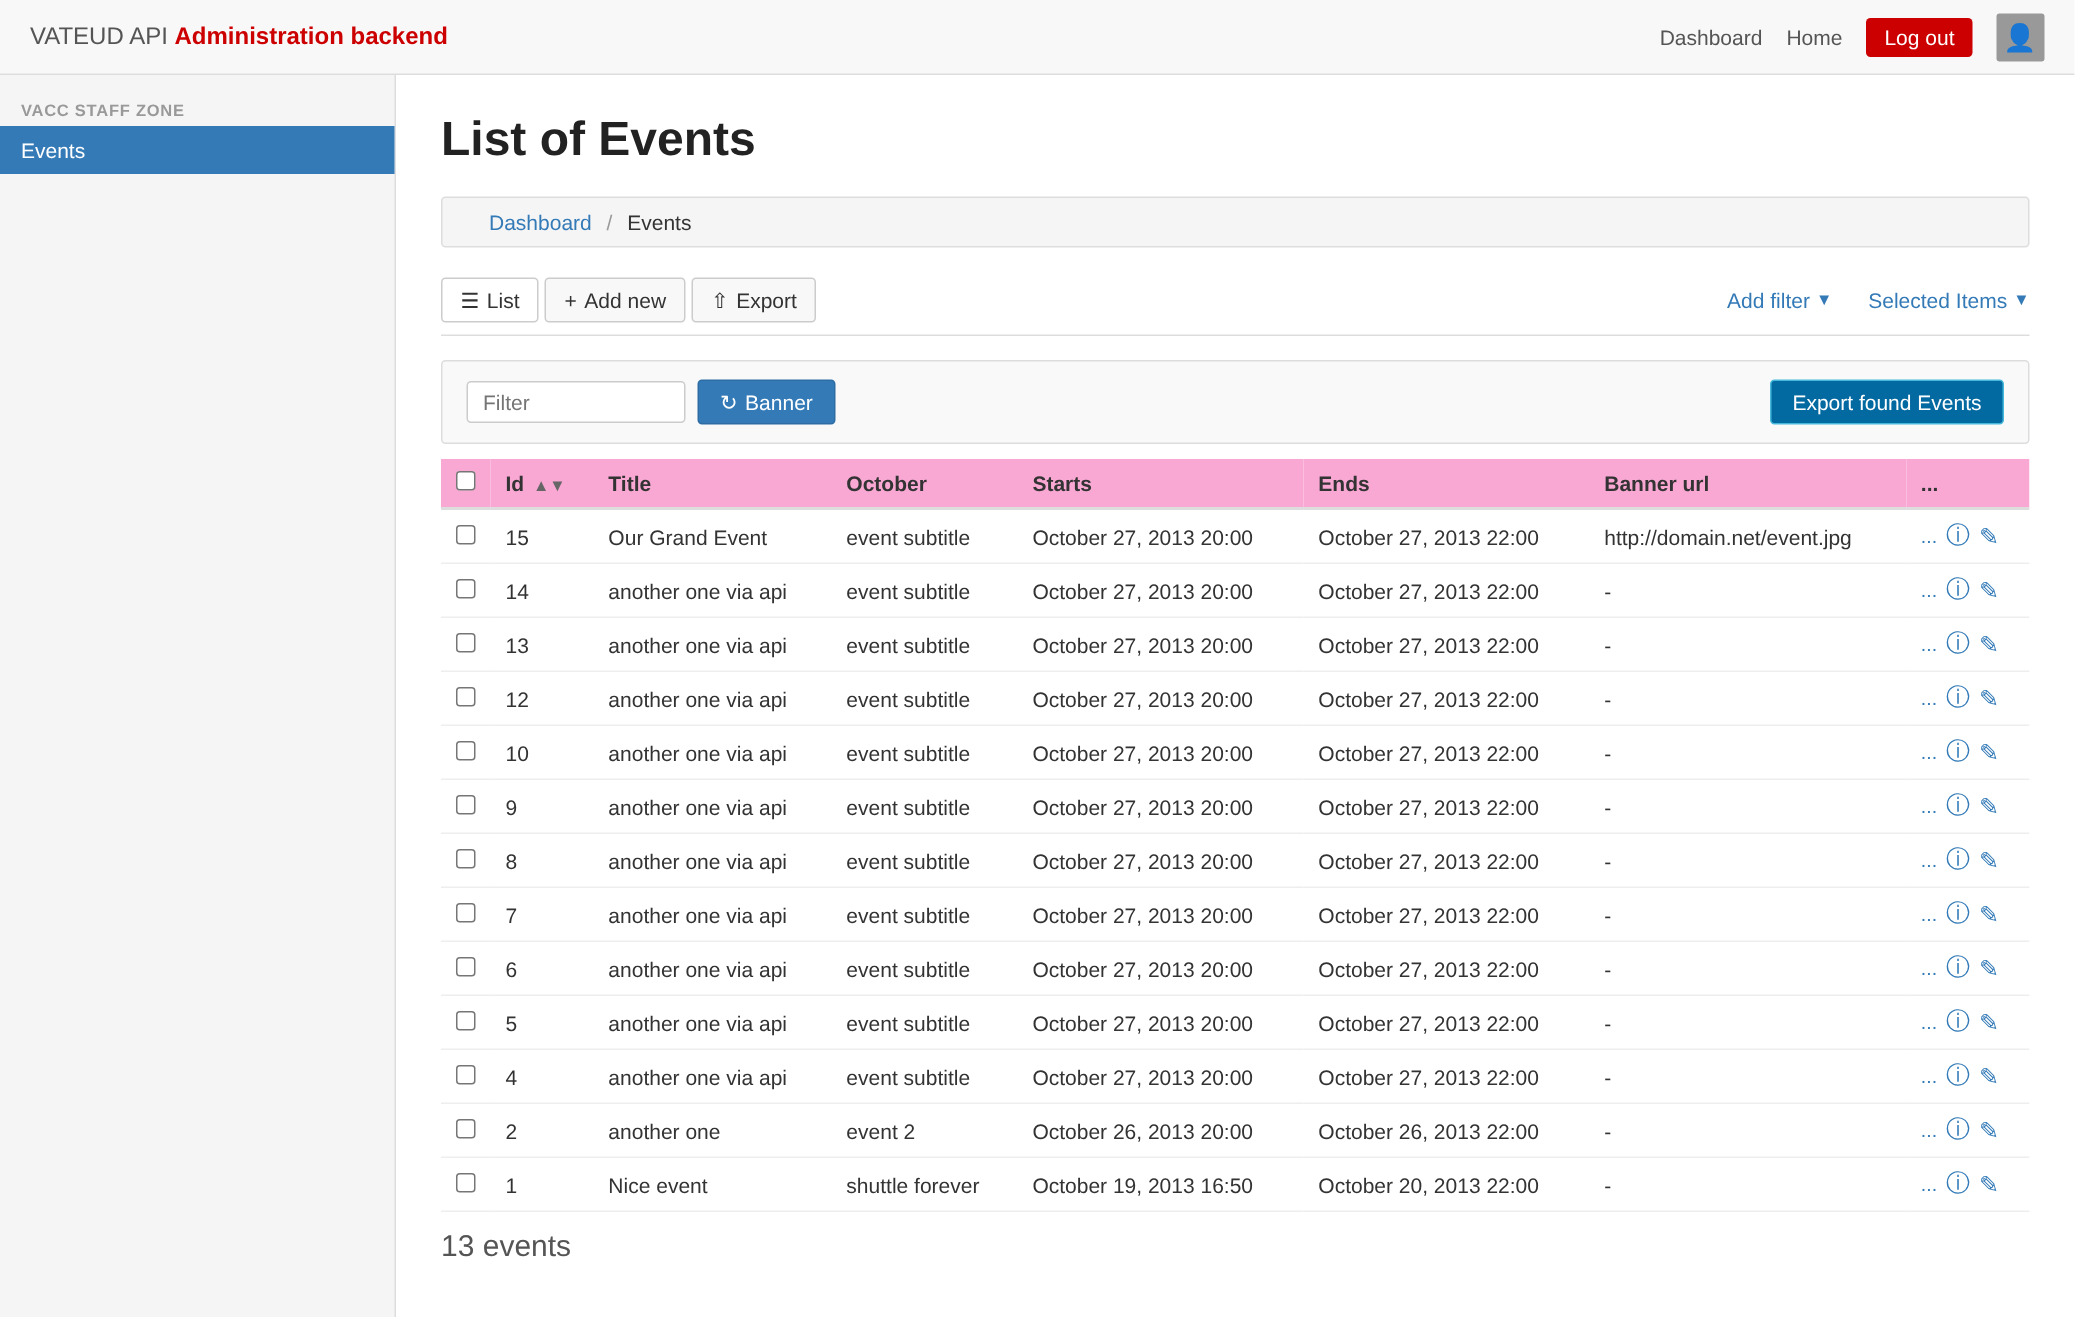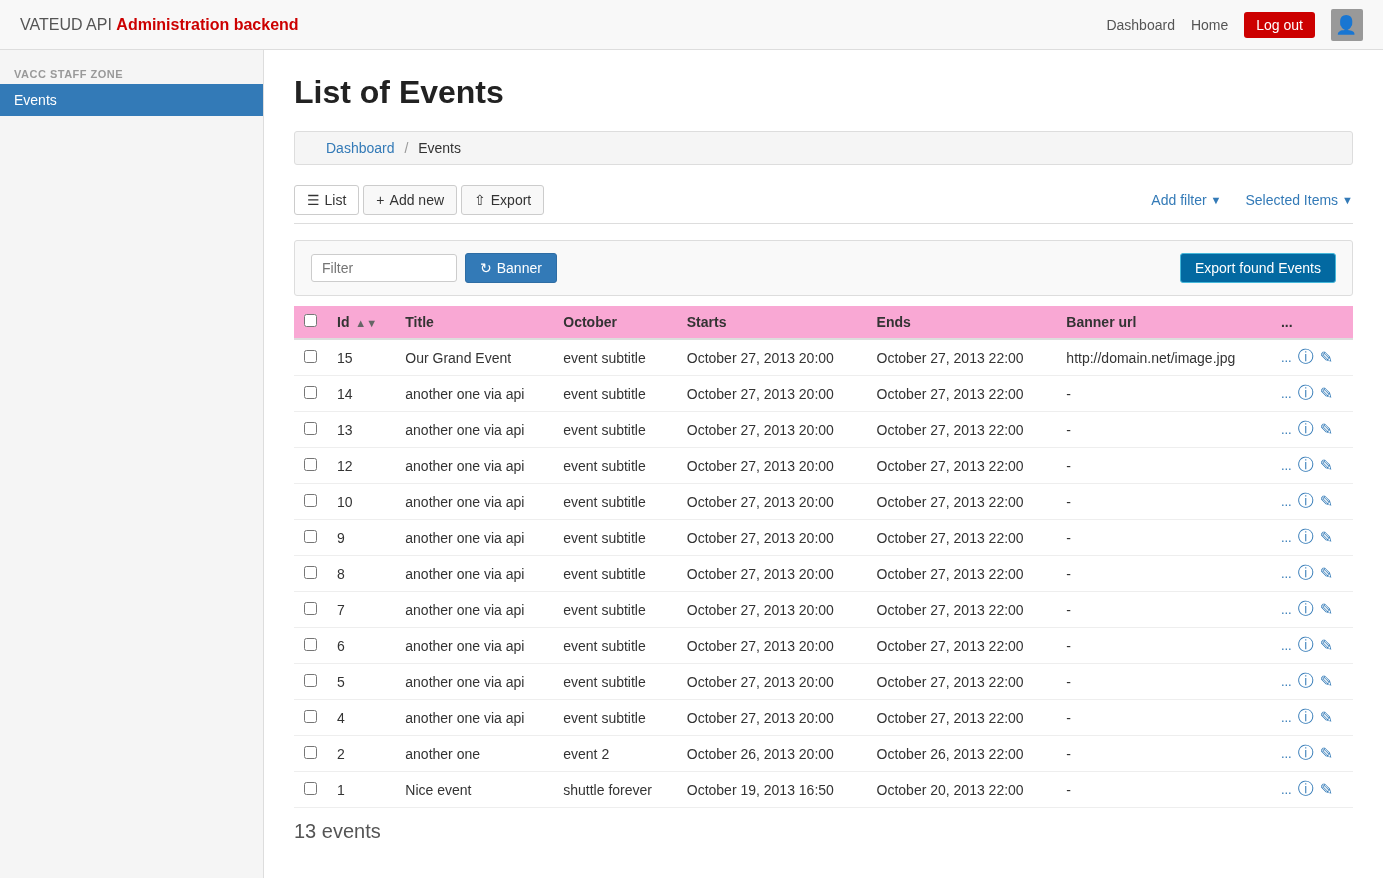--- a/index.html
+++ b/index.html
@@ -278,21 +278,21 @@
         <tbody id="events-tbody">
         <tr>
       <td class="checkbox-cell">
         <input type="checkbox" style="">
       </td>
       <td>15</td>
       <td>Our Grand Event</td>
       <td>event subtitle</td>
       <td>October 27, 2013 20:00</td>
       <td>October 27, 2013 22:00</td>
-      <td>http://domain.net/image.jpg</td>
+      <td>http://domain.net/event.jpg</td>
       <td>
         <div class="action-icons">
           <span class="icon-dots">...</span>
           <span class="icon-info">ⓘ</span>
           <span class="icon-edit">✎</span>
         </div>
       </td>
     </tr>
             <tr>
       <td class="checkbox-cell">

